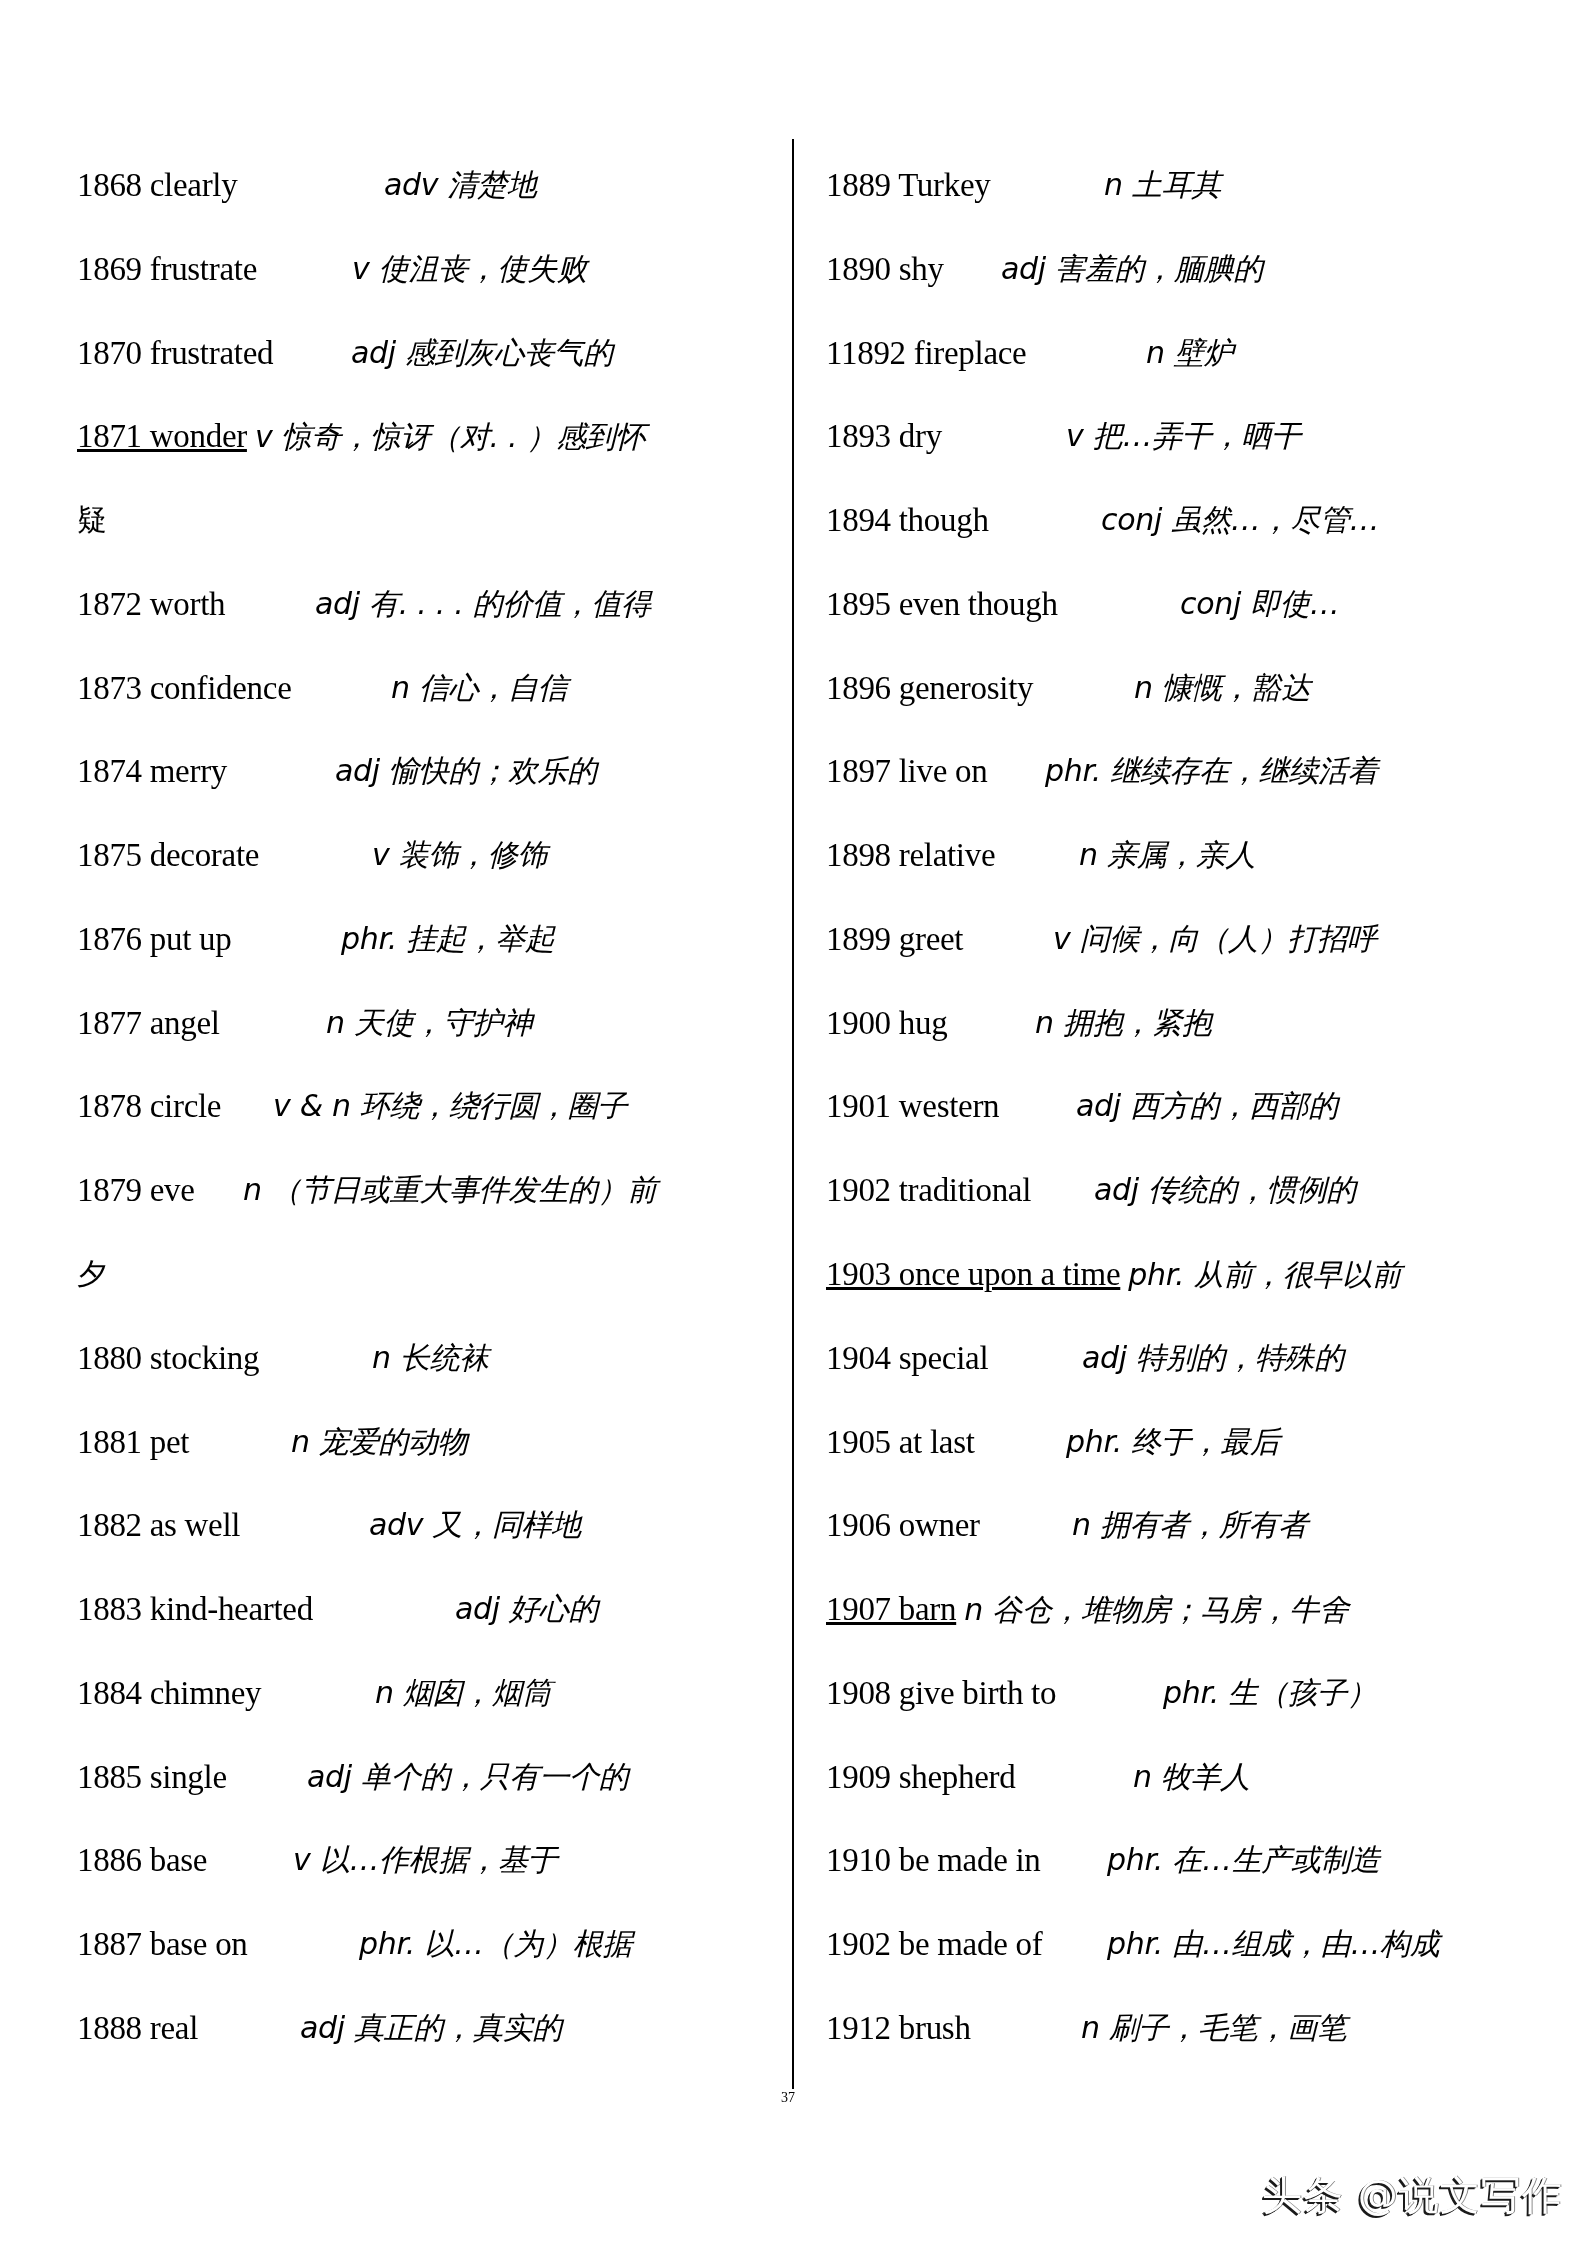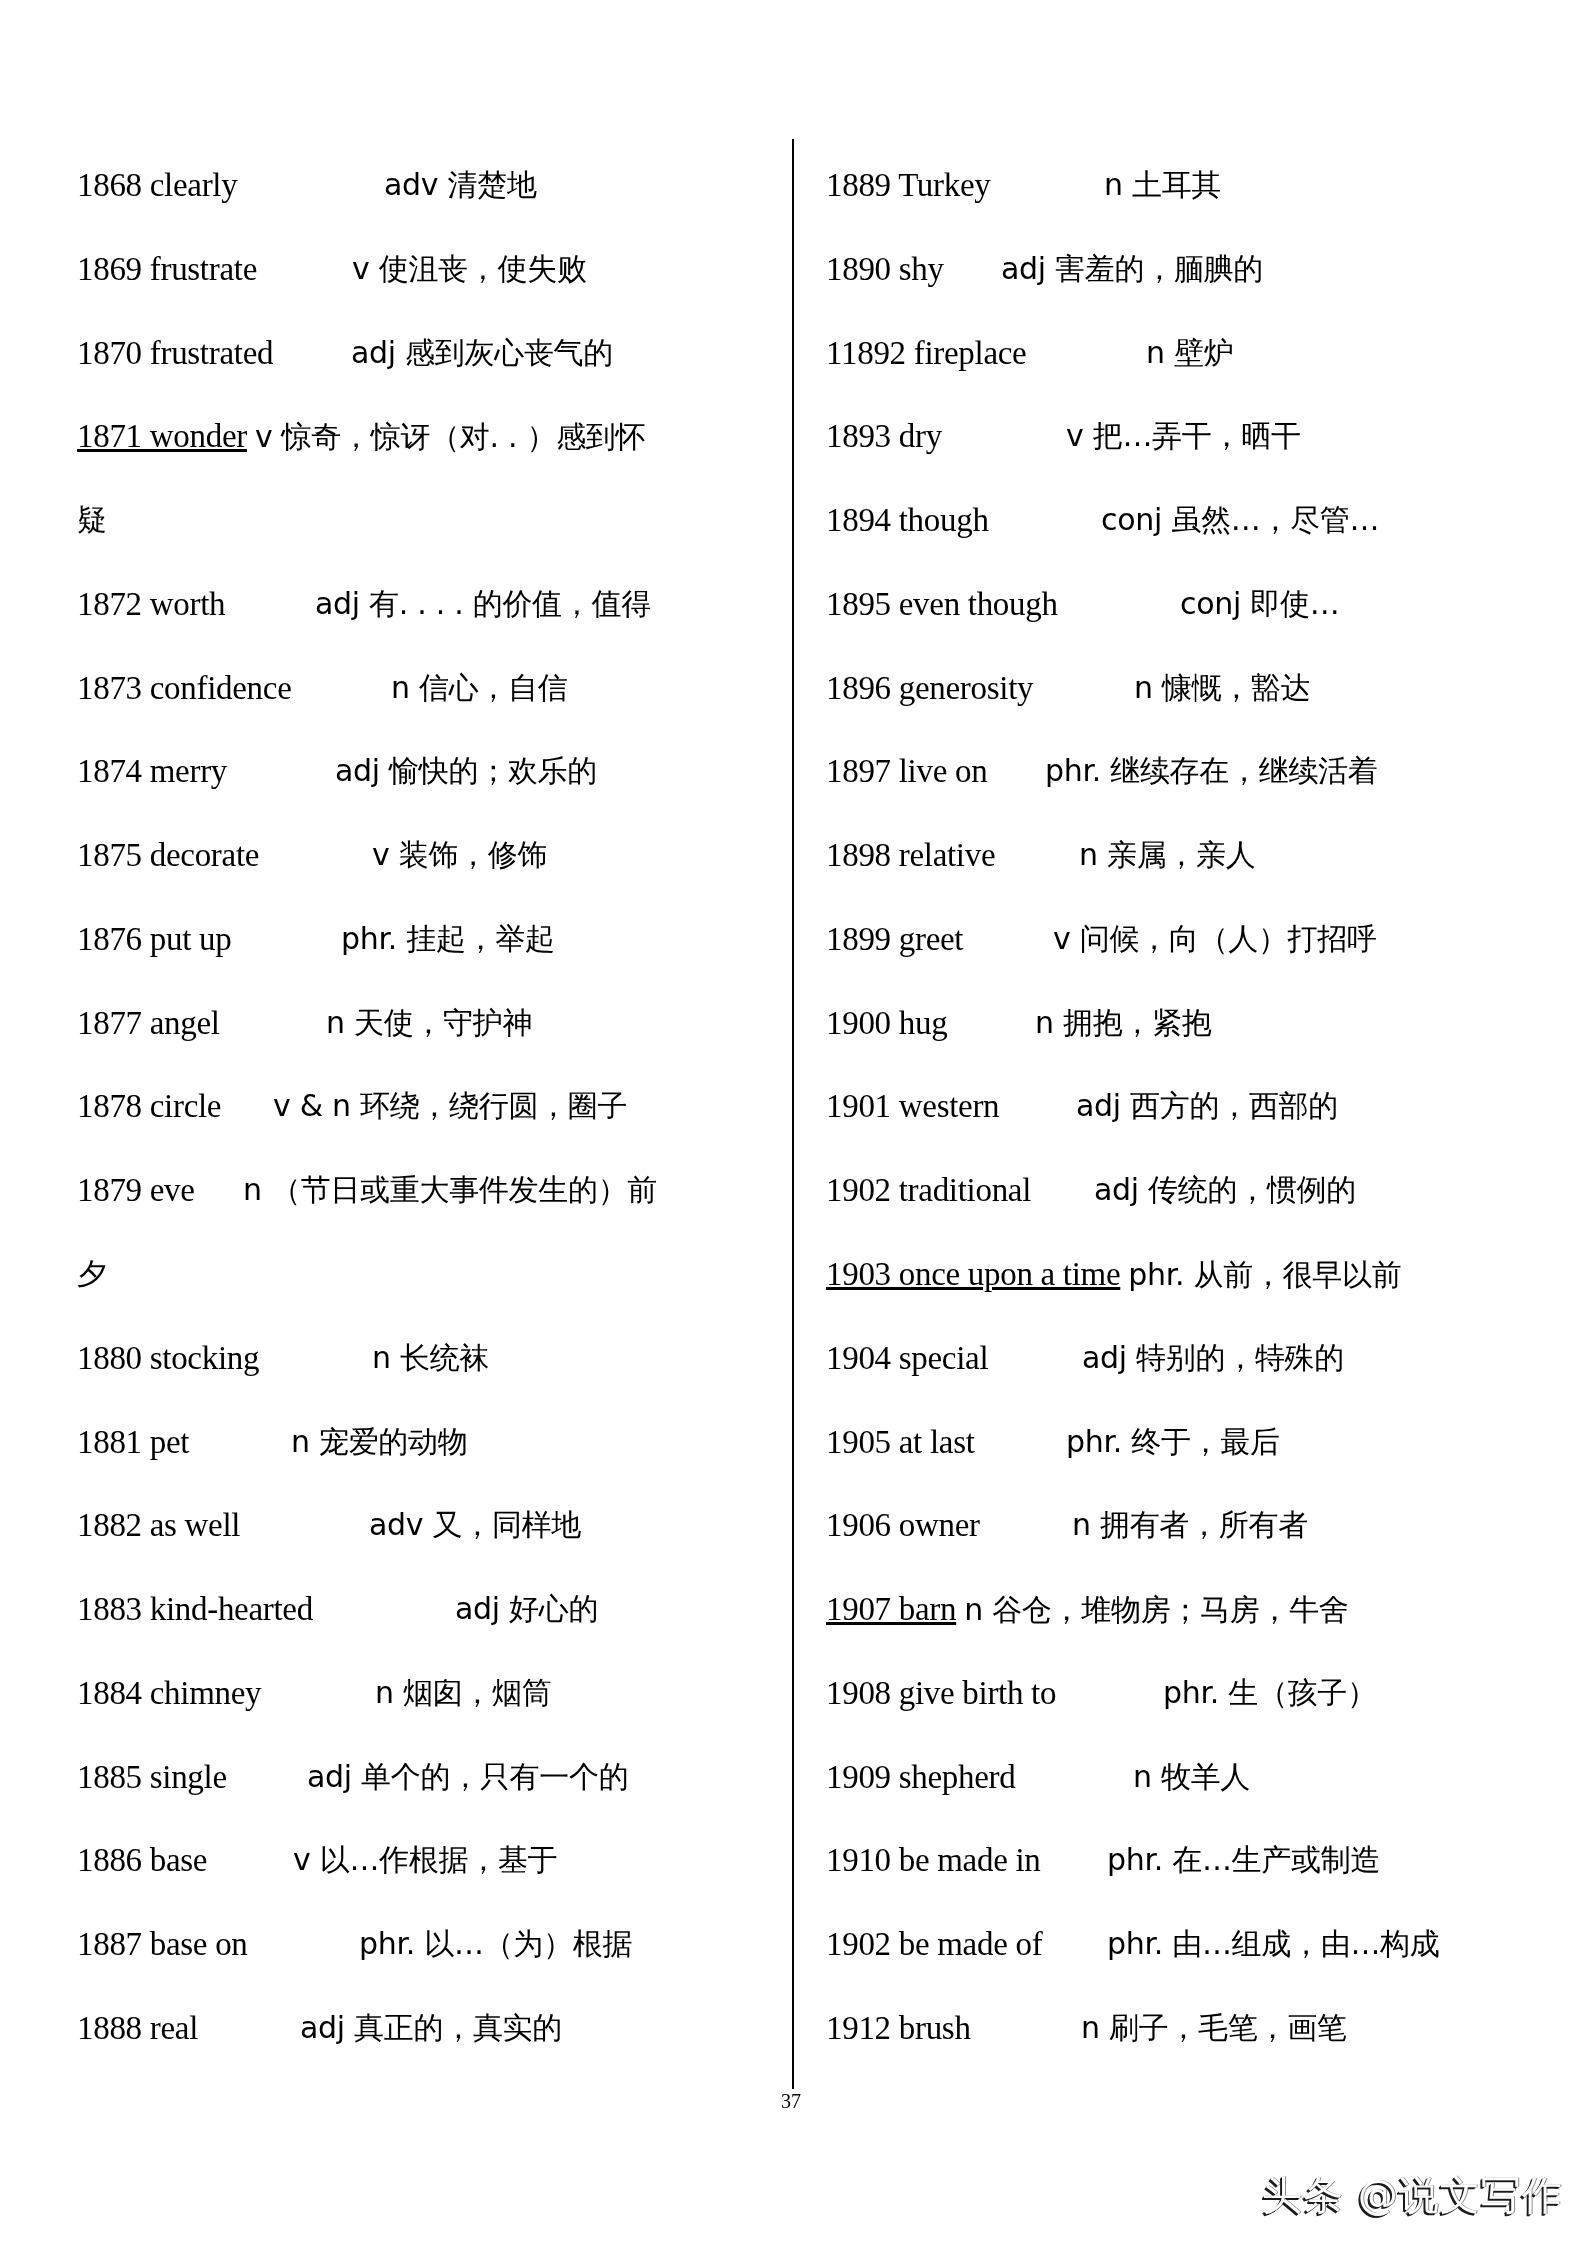--- a/index.html
+++ b/index.html
@@ -4,28 +4,28 @@
 <style>
   html, body { margin: 0; padding: 0; background: #ffffff; }
   body { width: 1587px; height: 2245px; position: relative; overflow: hidden;
          font-family: "Liberation Serif", "DejaVu Serif", serif; color: #000; }
   .col { position: absolute; top: 0; }
   .col-left { left: 77px; width: 700px; }
   .col-right { left: 826px; width: 740px; }
   .row { position: absolute; left: 0; height: 50px; line-height: 50px; white-space: nowrap;
          font-size: 33px; letter-spacing: -0.3px; }
   .row .term { position: absolute; left: 0; top: 0; }
-  .row .def { position: absolute; top: 0; }
+  .row .def { position: absolute; top: 0; font-style: italic; }
   .row .cjk { font-family: "DejaVu Sans", "Liberation Sans", sans-serif; font-size: 30px; }
   .row.inline .term { position: static; text-decoration: underline; }
   .row.inline .def { position: static; margin-left: 8px; }
   .wrap-line { position: absolute; left: 0; height: 50px; line-height: 50px;
                font-family: "DejaVu Sans", "Liberation Sans", sans-serif; font-size: 30px; }
   .divider { position: absolute; left: 792px; top: 139px; width: 2px; height: 1950px; background: #000; }
-  .page-number { position: absolute; left: 781px; top: 2090px; font-size: 20px;
+  .page-number { position: absolute; left: 781px; top: 2090px; font-size: 14px;
                  font-family: "Liberation Serif", serif; }
   .watermark { position: absolute; left: 1262px; top: 2168px; font-size: 40px; color: #ffffff;
                font-family: "DejaVu Sans", "Liberation Sans", sans-serif; letter-spacing: 1px;
                text-shadow: -2px 2px 0 #1a1a1a, -1px 1px 0 #333, 1px 0 0 #888; }
 </style>
 </head>
 <body>
 
 <div class="col col-left">
   <div class="row" style="top:160px">

